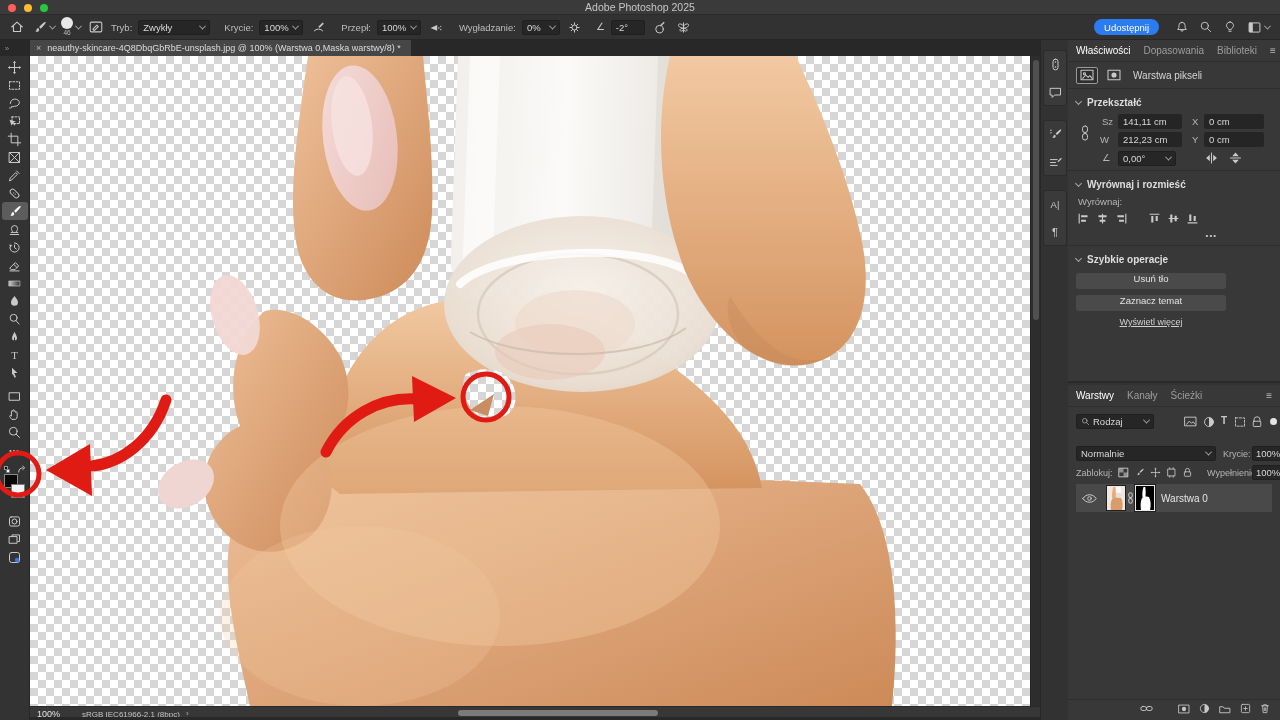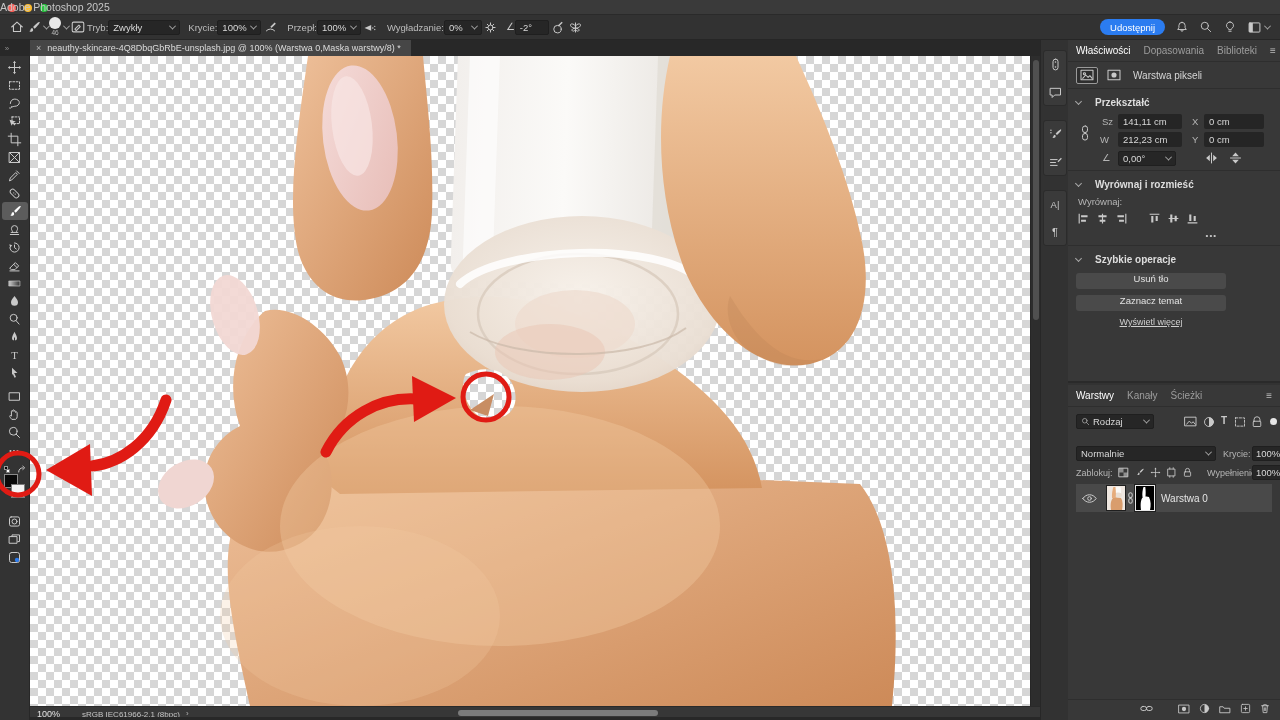--- a/index.html
+++ b/index.html
@@ -3,24 +3,24 @@
 <meta charset="utf-8">
 <style>
   :root{ --accent:#2b7cf0; --red:#e01b14; }
   *{margin:0;padding:0;box-sizing:border-box;}
   html,body{width:1280px;height:720px;overflow:hidden;background:#323232;
     font-family:"Liberation Sans","DejaVu Sans",sans-serif;-webkit-font-smoothing:antialiased;}
 
   
   #titlebar{position:absolute;left:0;top:0;width:1280px;height:15px;background:#3a3a3a;border-bottom:1px solid #2a2a2a;}
   .tl{position:absolute;top:3.5px;width:8px;height:8px;border-radius:50%;}
-  #title-text{position:absolute;left:0;right:0;top:1px;text-align:left;font-size:10.5px;color:#c6c6c6;}
-
-  
-  #optionsbar{position:absolute;left:0;top:15px;width:1280px;height:25px;background:#323232;border-bottom:1px solid #262626;display:flex;align-items:center;padding:0 8px;gap:0;}
+  #title-text{position:absolute;left:0;right:0;top:1px;text-align:center;font-size:10.5px;color:#c6c6c6;}
+
+  
+  #optionsbar{position:absolute;left:0;top:15px;width:1280px;height:25px;background:#323232;border-bottom:1px solid #262626;display:flex;align-items:center;padding:0 8px;gap:6px;}
   .ob-lbl{font-size:9.5px;color:#bdbdbd;white-space:nowrap;}
   .ddl{background:#262626;border:1px solid #1f1f1f;border-radius:2px;height:15px;display:flex;align-items:center;justify-content:space-between;padding:0 4px;color:#d8d8d8;font-size:9.5px;gap:4px;}
   .chev{width:5px;height:5px;border-right:1.2px solid #a8a8a8;border-bottom:1.2px solid #a8a8a8;transform:rotate(45deg) translate(-1px,-1px);display:inline-block;flex:none;}
   .obtn{height:20px;min-width:18px;display:flex;align-items:center;justify-content:center;border-radius:3px;}
   svg.i{stroke:#c9c9c9;fill:none;stroke-width:1.2;stroke-linecap:round;stroke-linejoin:round;display:block;}
   svg.i .f{fill:#c9c9c9;stroke:none;}
   .glyph{color:#c9c9c9;font-size:11px;line-height:1;}
   #brush-preview{display:flex;flex-direction:column;align-items:center;line-height:1;}
   #brush-preview .dot{width:12px;height:12px;border-radius:50%;background:#e8e8e8;}
   #brush-preview .num{font-size:6.5px;color:#bbb;margin-top:1px;}
@@ -71,21 +71,21 @@
   
   #props,#layers{position:absolute;left:1068px;width:212px;background:#383838;color:#cfcfcf;}
   #props{top:40px;height:343px;border-bottom:2px solid #2a2a2a;}
   #layers{top:385px;height:335px;}
   .ptabs{display:flex;align-items:center;height:22px;padding:0 8px;gap:13px;border-bottom:1px solid #2e2e2e;}
   .ptab{font-size:10px;color:#9d9d9d;white-space:nowrap;}
   .ptab.on{color:#ffffff;font-weight:400;}
   .pmenu{margin-left:auto;color:#bdbdbd;font-size:10px;}
   .sect{padding:5px 8px;}
   .hr{border-top:1px solid #2e2e2e;}
-  .sechead{display:flex;align-items:center;gap:14px;font-size:10px;font-weight:700;color:#dedede;height:16px;}
+  .sechead{display:flex;align-items:center;gap:6px;font-size:10px;font-weight:700;color:#dedede;height:16px;}
   .sechead .chev{transform:rotate(45deg);margin-top:-2px;}
   .iconbox{width:22px;height:17px;border:1px solid transparent;border-radius:2px;display:flex;align-items:center;justify-content:center;}
   .iconbox.on{border-color:#9a9a9a;background:#2e2e2e;}
   .field{background:#252525;border-radius:2px;height:15px;display:flex;align-items:center;padding:0 5px;font-size:9.5px;color:#d8d8d8;}
   .flbl{font-size:9.5px;color:#b5b5b5;}
   .qbtn{width:150px;height:16px;margin:0 0 6px 0;background:#4a4a4a;border-radius:3px;display:flex;justify-content:center;font-size:9.5px;color:#e3e3e3;}
   #show-more{display:block;width:150px;text-align:center;font-size:9px;color:#cfcfcf;text-decoration:underline;margin-top:2px;}
   .alico{width:14px;height:14px;display:flex;align-items:center;justify-content:center;}
 
   

